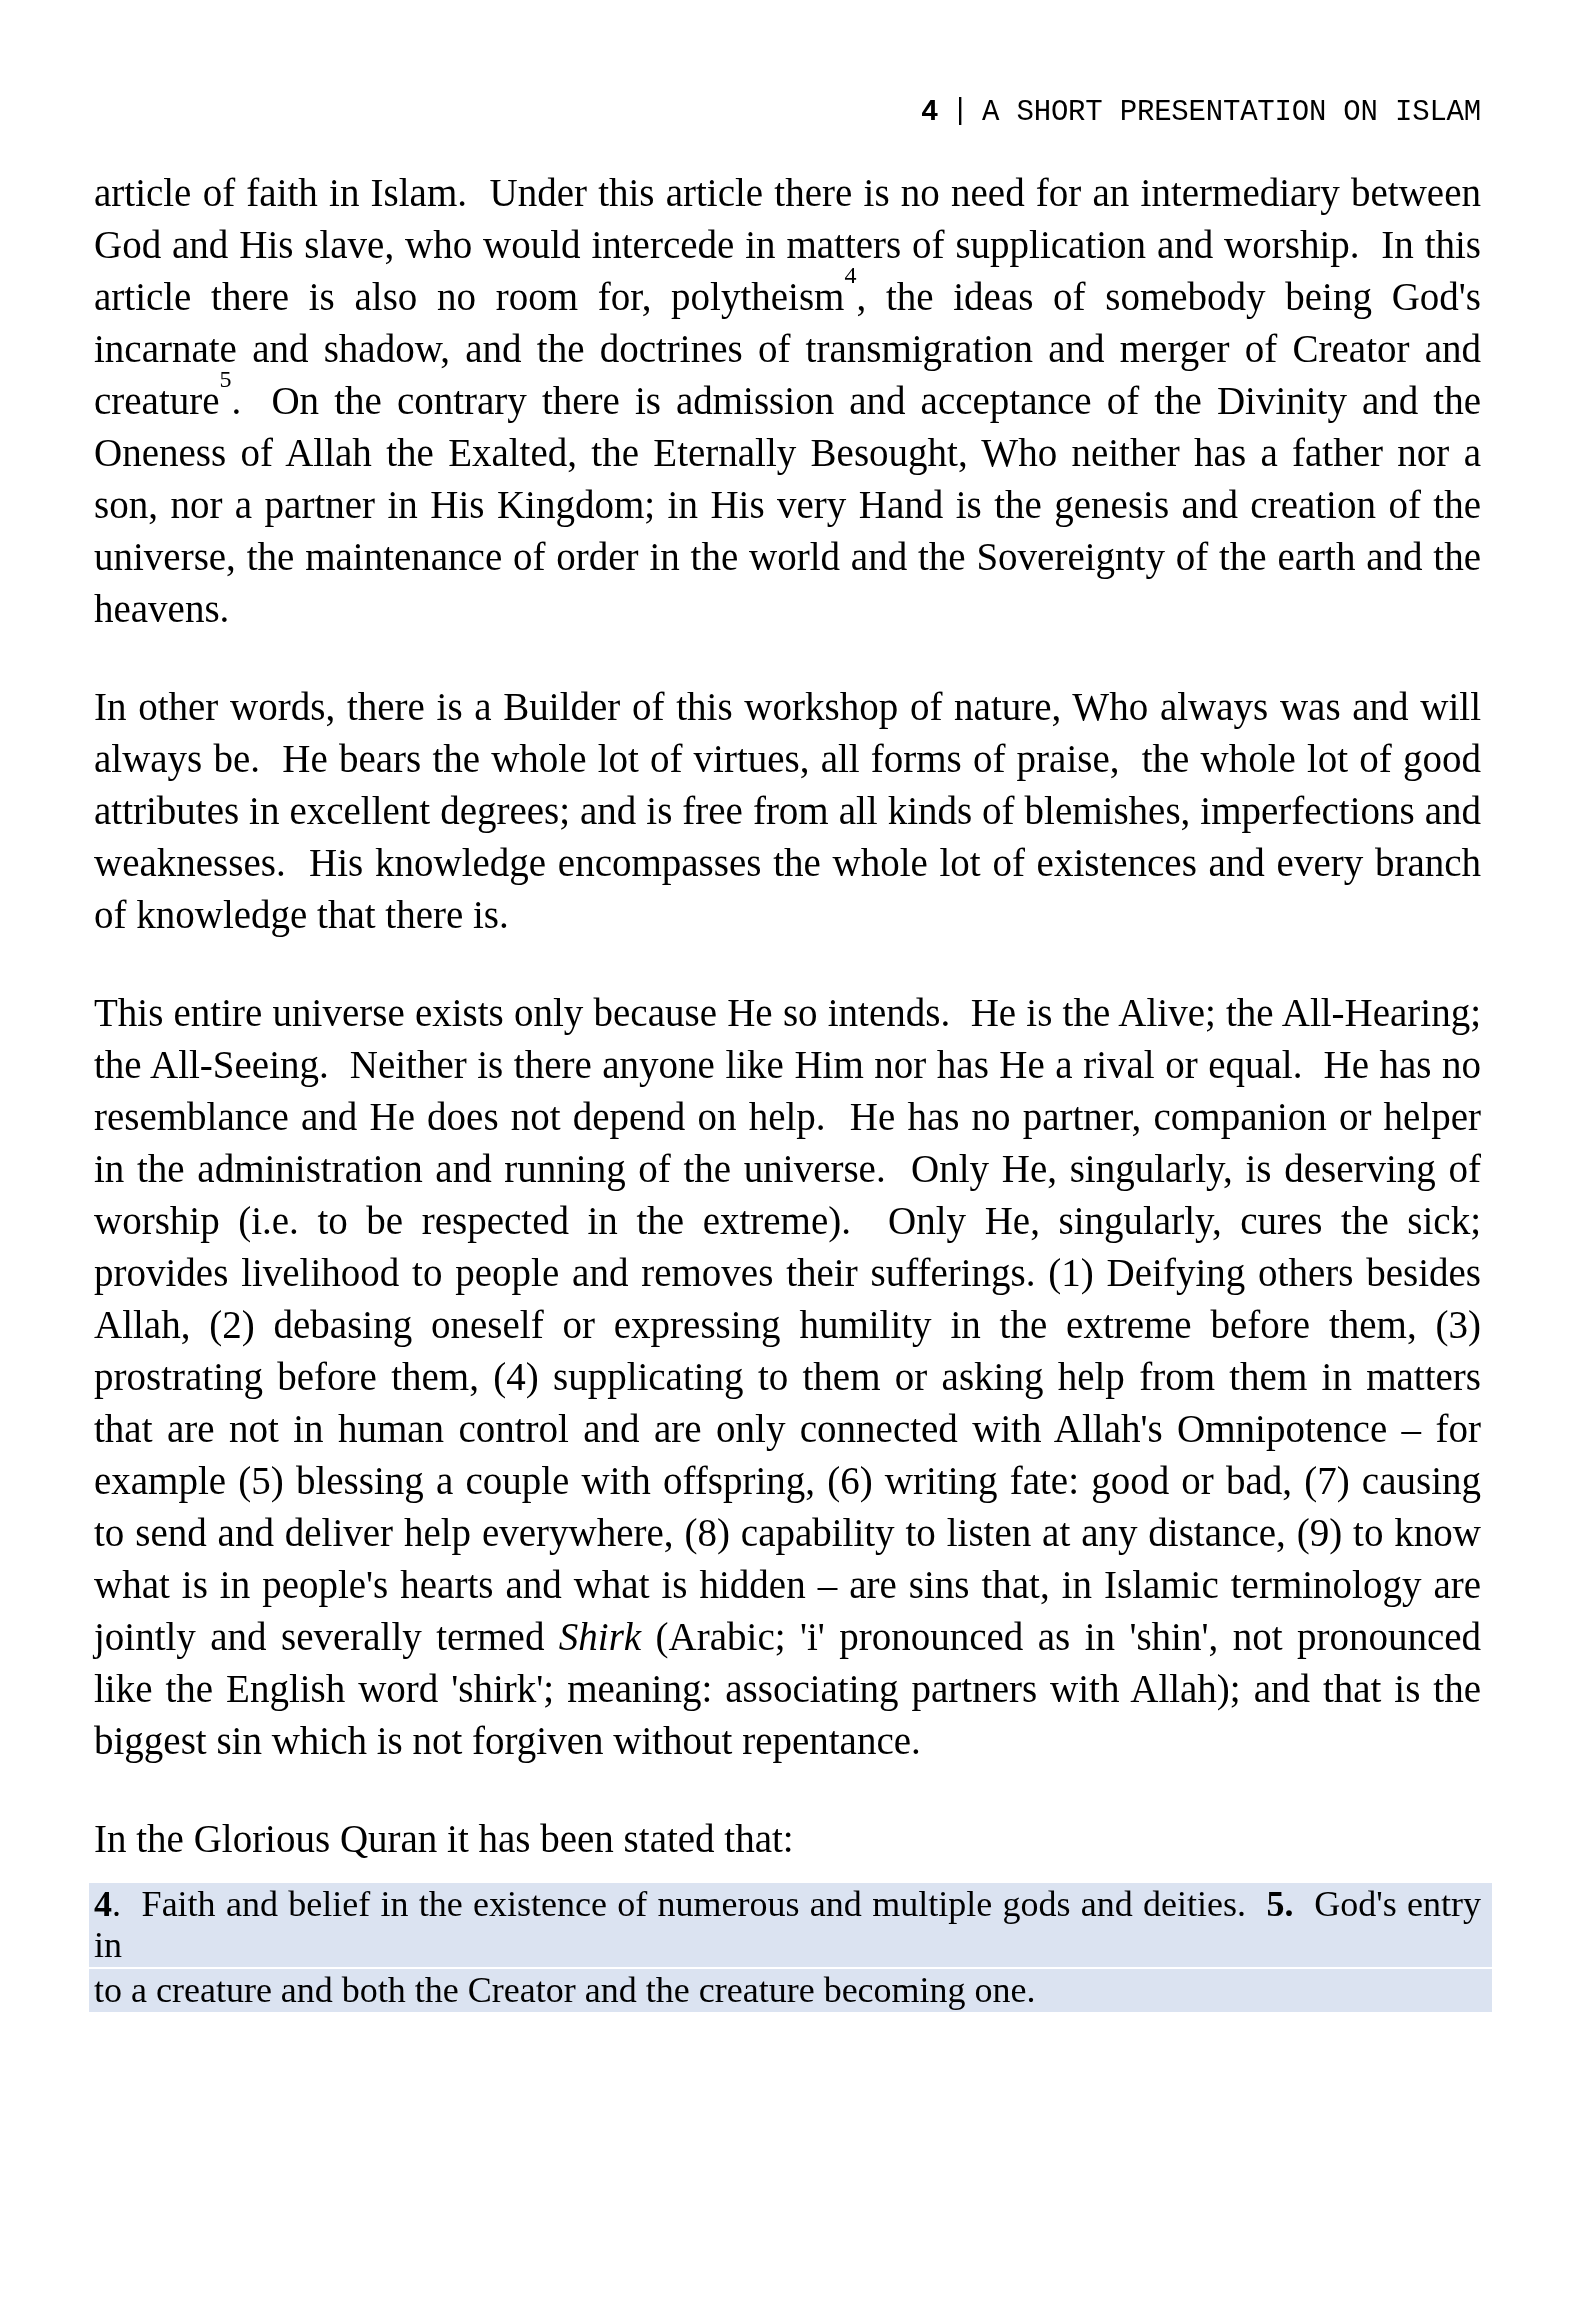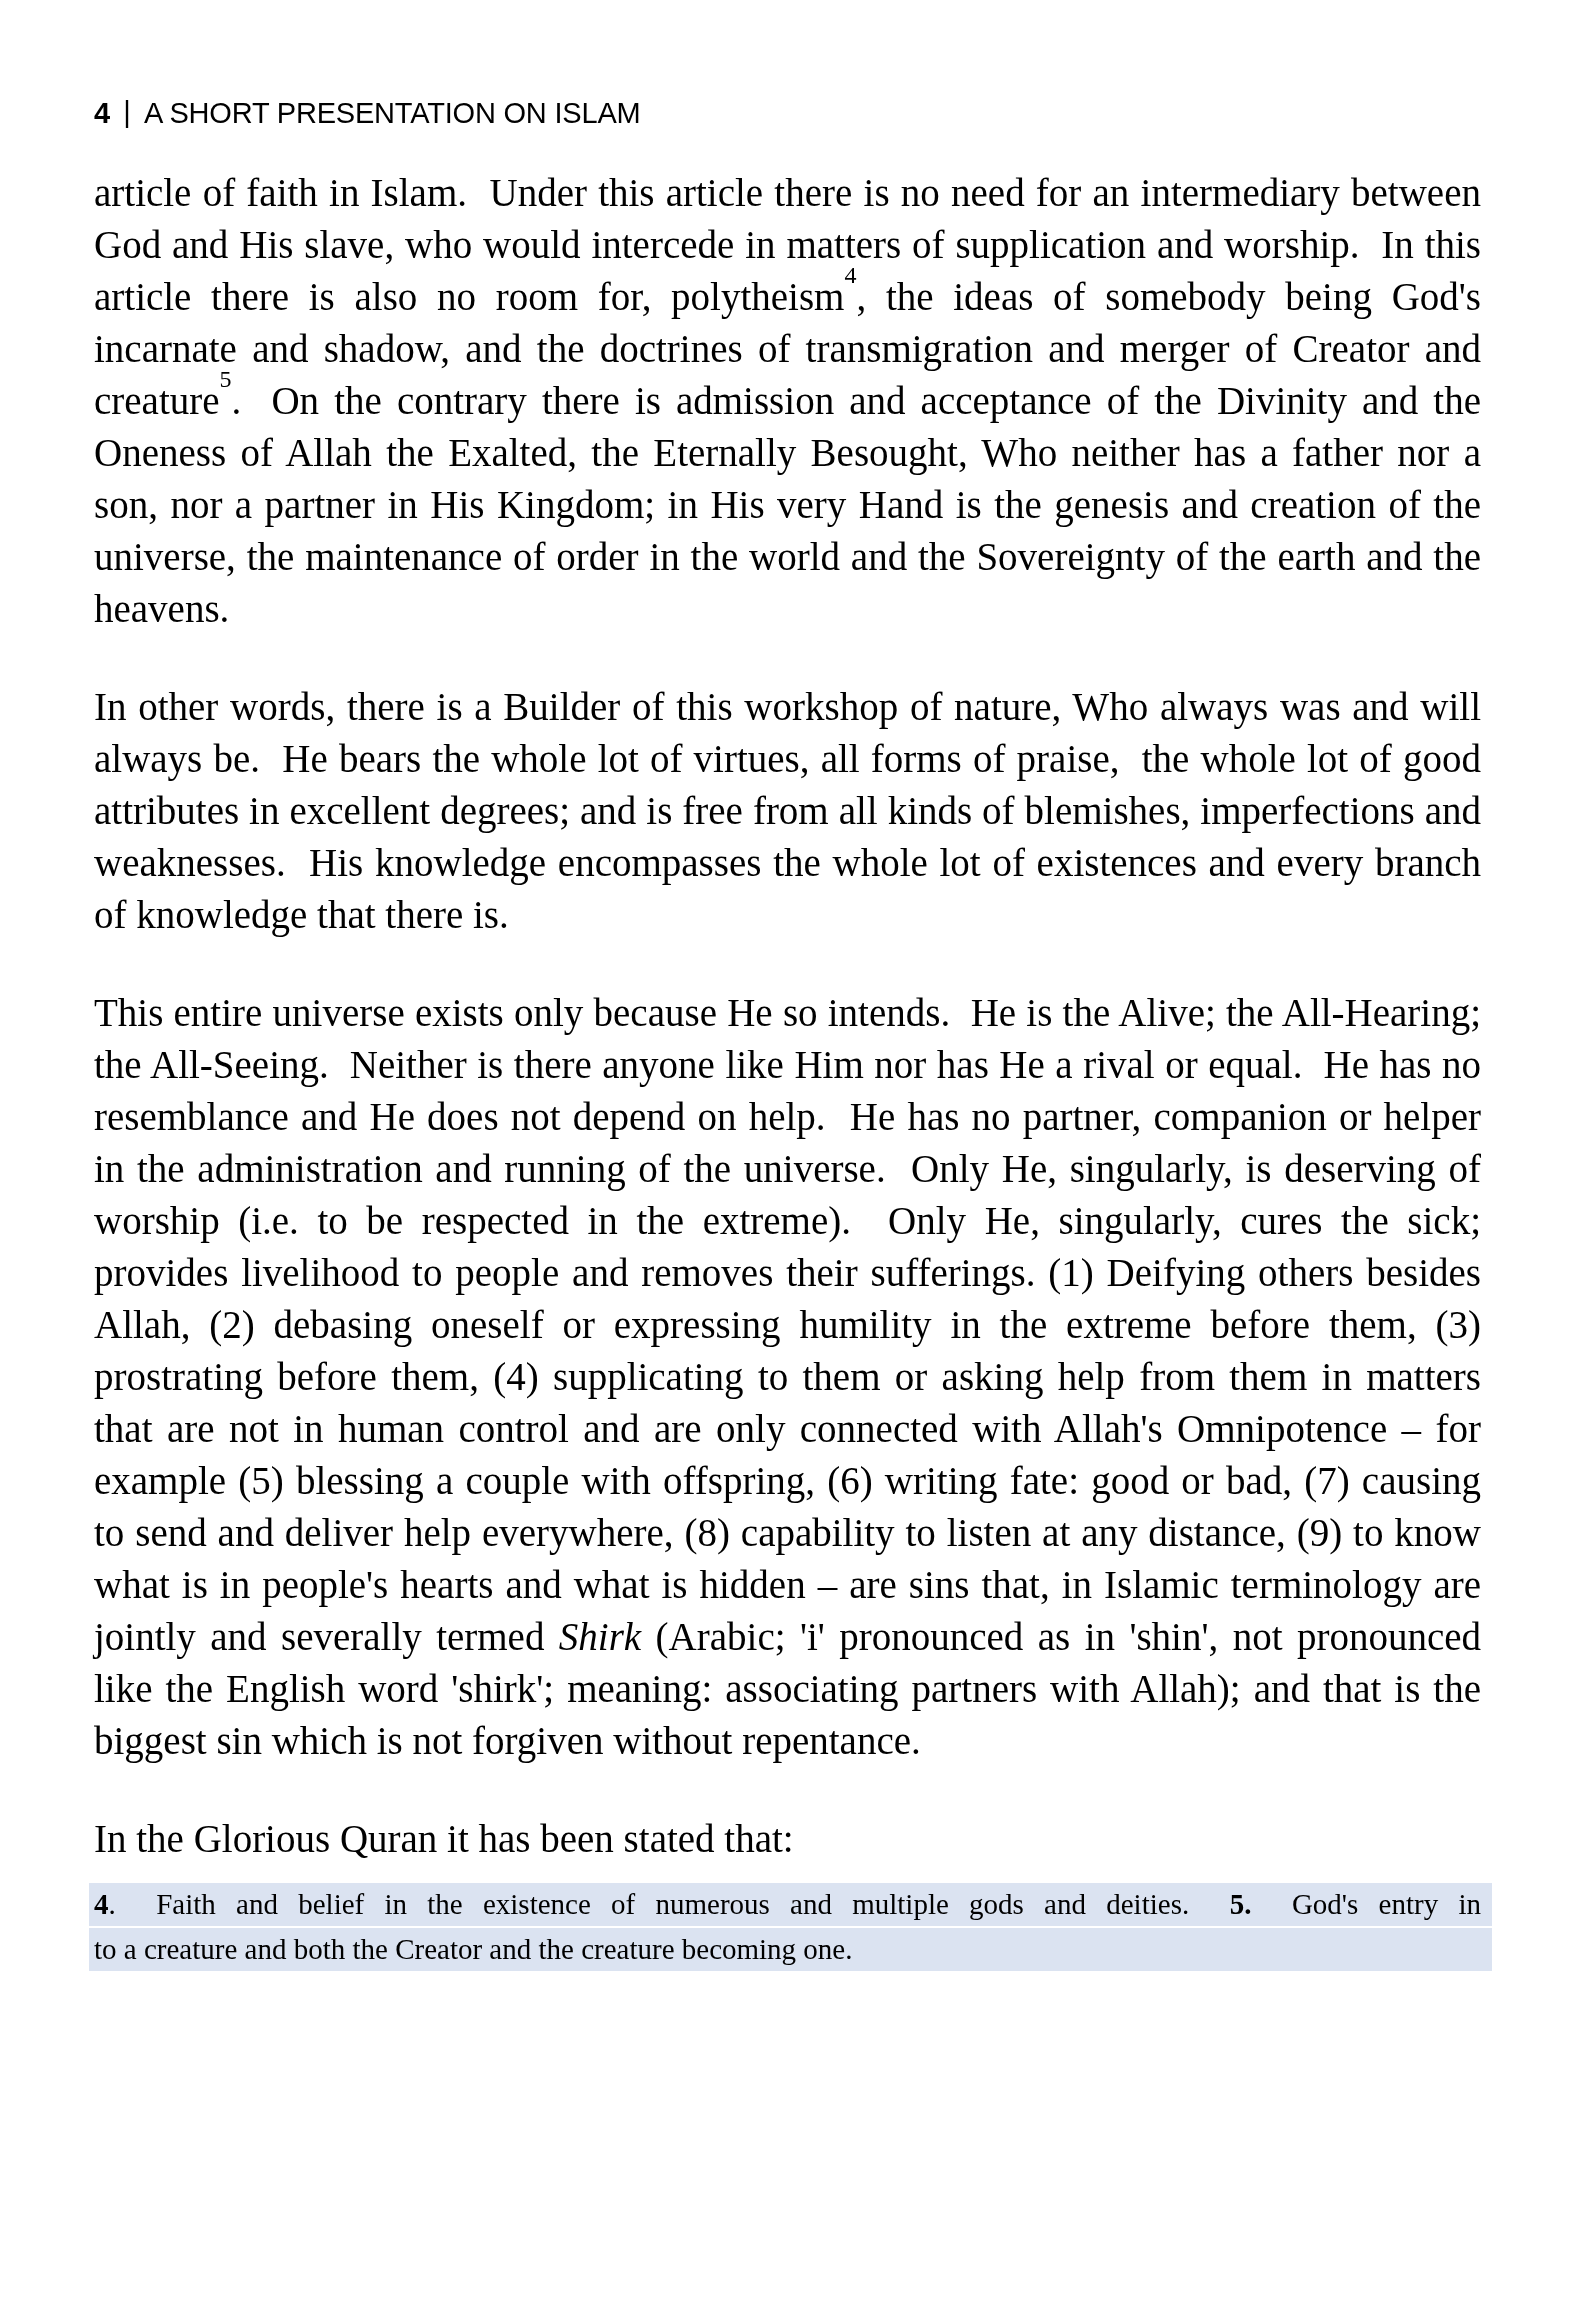--- a/index.html
+++ b/index.html
@@ -11,25 +11,26 @@
     position: relative;
     width: 1570px;
     height: 2319px;
     box-sizing: border-box;
     background: #ffffff;
     color: #000000;
     padding: 95px 89px 0 94px;
     overflow: hidden;
   }
   .page-header {
-    font-family: Liberation Sans, sans-serif;
+    font-family: Liberation Mono, monospace;
     font-size: 29px;
     line-height: 36px;
     letter-spacing: -0.2px;
     white-space: nowrap;
+    text-align: right;
   }
   .page-num { font-weight: bold; }
   .sep {
     font-weight: normal;
     margin: 0 13.4px;
     position: relative;
     top: -0.9px;
   }
   .running-title { font-weight: normal; }
 
@@ -53,21 +54,21 @@
     line-height: 0;
     position: relative;
     top: -0.55em;
     white-space: nowrap;
   }
   .term-em { font-style: italic; }
 
   .footnotes {
     margin-top: 18px;
     font-family: "Liberation Serif", "DejaVu Serif", serif;
-    font-size: 29px;
+    font-size: 36px;
     line-height: 41px;
   }
   .fn-line {
     background: #dbe3f1;
     margin: 0 -10.7px 2.7px -5.4px;
     padding: 0.9px 10.7px 0.9px 5.4px;
   }
   .fn-line.fn-justified {
     text-align: justify;
     text-align-last: justify;

